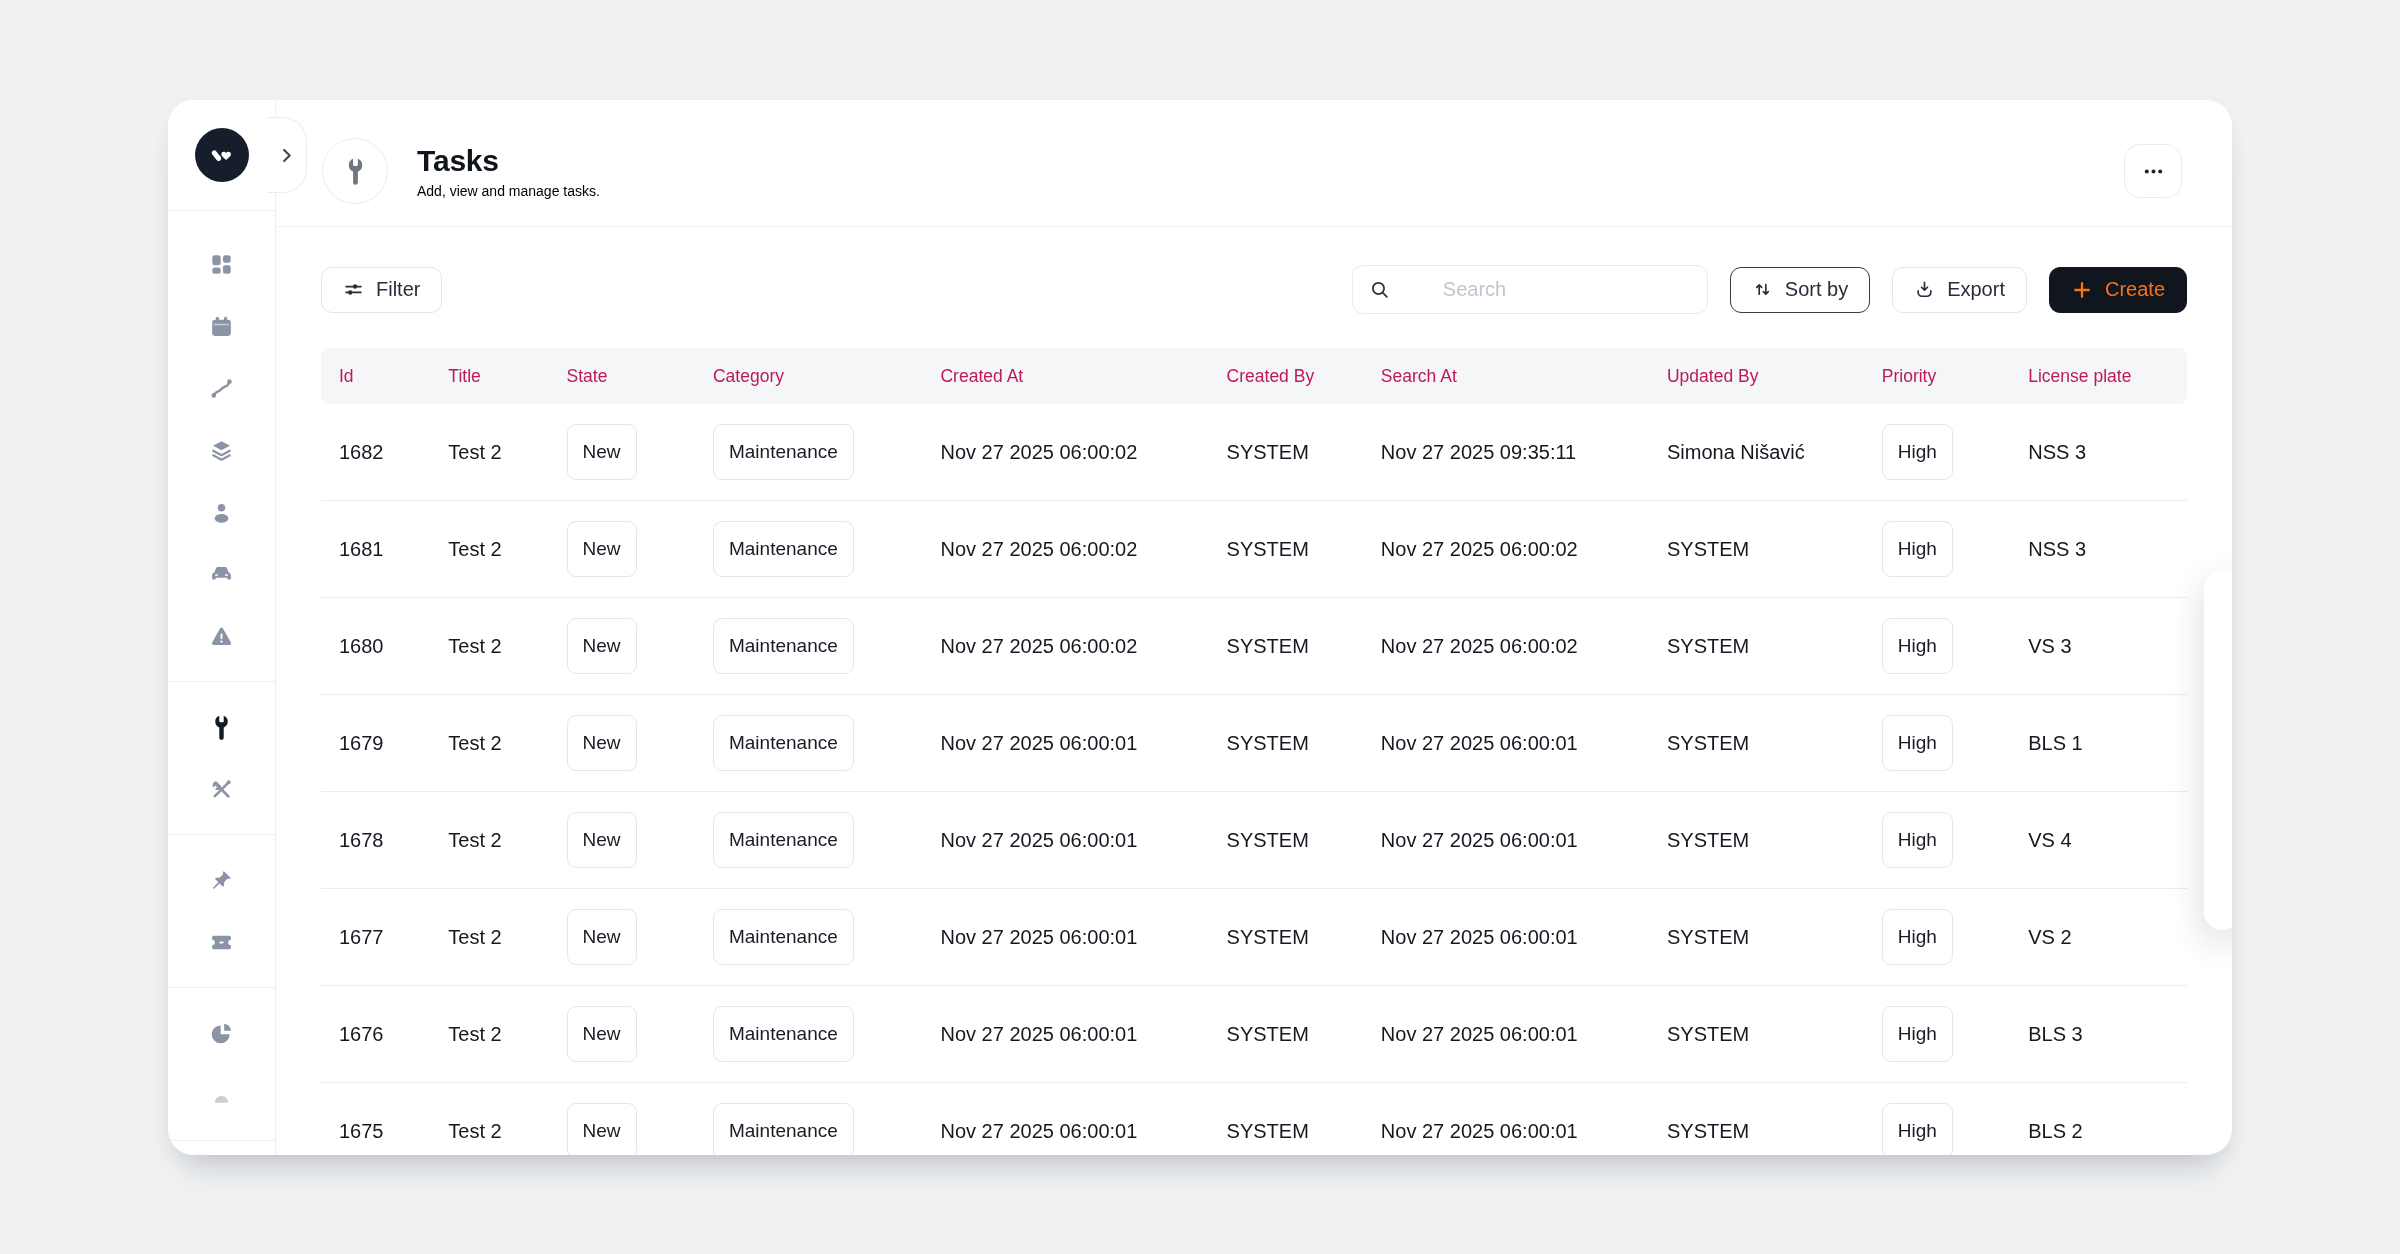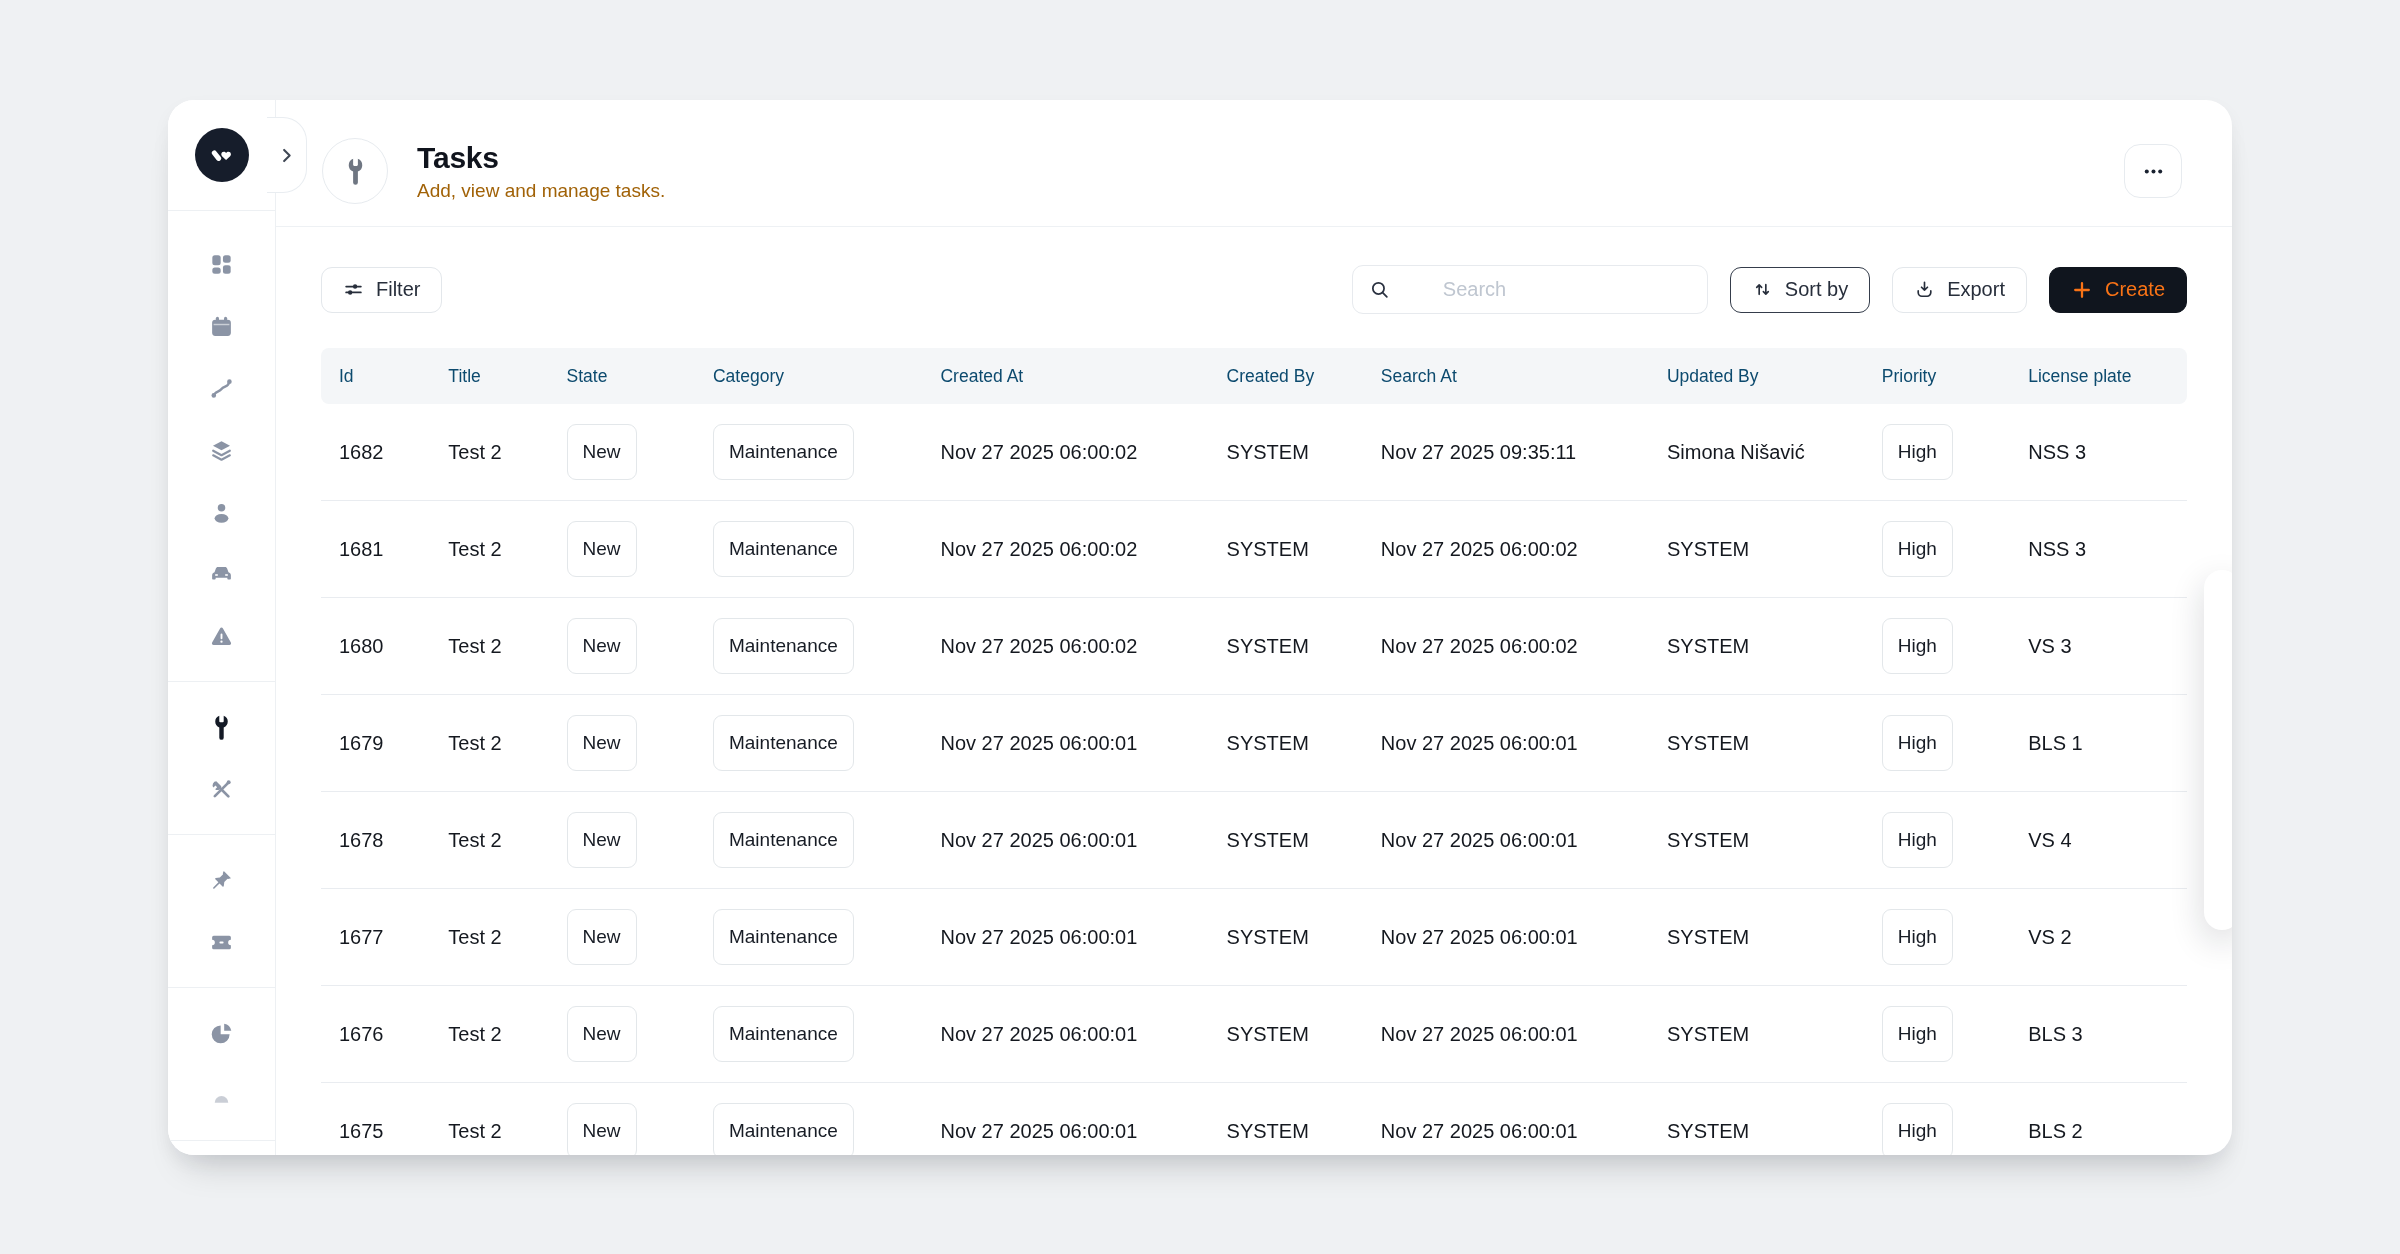--- a/index.html
+++ b/index.html
@@ -40,21 +40,21 @@
   }
   .collapse-tab svg{width:19px;height:19px;}
   
   .main{position:absolute;left:108px;top:0;right:0;bottom:0;}
   .page-header{height:110px;border-bottom:1px solid #eef1f4;
     display:flex;align-items:center;padding:16px 50px 0 46px;}
   .page-icon-circle{width:64px;height:64px;border-radius:50%;border:1px solid #e7ebef;
     color:#6f7682;display:flex;align-items:center;justify-content:center;margin-right:29px;flex:none;}
   .page-icon-circle svg{width:27px;height:27px;}
   .page-title{font-size:30px;font-weight:700;color:#10141d;letter-spacing:-.2px;line-height:1.1;}
-  .page-subtitle{font-size:19px;color:#a16207;margin-top:6px;}
+  .page-subtitle{font-size:14px;color:#000000;margin-top:6px;}
   .more-btn{margin-left:auto;width:58px;height:54px;border:1px solid #e7ebef;border-radius:16px;
     background:#fff;color:#1a2230;display:flex;align-items:center;justify-content:center;cursor:pointer;}
   .more-btn svg{width:23px;height:23px;}
   
   .toolbar{margin-top:38px;padding:0 45px;display:flex;align-items:center;}
   .btn{height:46px;display:inline-flex;align-items:center;gap:12px;border-radius:11px;
     border:1px solid #e3e7eb;background:#fff;font-size:20px;color:#272e3b;padding:0 21px;
     cursor:pointer;font-family:inherit;white-space:nowrap;}
   .btn svg{width:21px;height:21px;}
   .toolbar-right{margin-left:auto;display:flex;align-items:center;gap:22px;}
@@ -64,21 +64,21 @@
   .search-input{border:none;outline:none;background:transparent;font-size:20px;color:#30363f;
     width:100%;font-family:inherit;margin-left:38px;}
   .search-input::placeholder{color:#bfc6d0;}
   .sort-btn{border:1.6px solid #353d4b;}
   .create-btn{background:#10151e;border-color:#10151e;color:#f97316;font-weight:500;}
   .create-btn svg{width:22px;height:22px;}
   
   .table{margin:34px 45px 0;--cols:112fr 121fr 150fr 233fr 293fr 158fr 293fr 220fr 150fr 181fr;}
   .thead{display:grid;grid-template-columns:var(--cols);background:#f4f6f8;height:56px;
     align-items:center;border-radius:8px;}
-  .th{padding-left:18px;font-size:17.5px;color:#0c4a6e;white-space:nowrap;}
+  .th{padding-left:18px;font-size:17.5px;color:#be185d;white-space:nowrap;}
   .tr{display:grid;grid-template-columns:var(--cols);height:96px;align-items:center;
     border-bottom:1px solid #e9ecf0;}
   .tr:last-child{border-bottom:none;}
   .td{padding-left:18px;font-size:20px;color:#14181f;white-space:nowrap;}
   .badge{display:inline-block;border:1px solid #e3e7ea;border-radius:9px;background:#fff;
     padding:16px 15px;font-size:19px;color:#171c25;}
   .scroll-hint{position:absolute;right:-8px;top:470px;width:36px;height:360px;background:#fff;
     border-radius:18px;box-shadow:0 12px 34px rgba(20,25,35,.16);}
   .hidden-defs{position:absolute;width:0;height:0;overflow:hidden;}
 </style>

